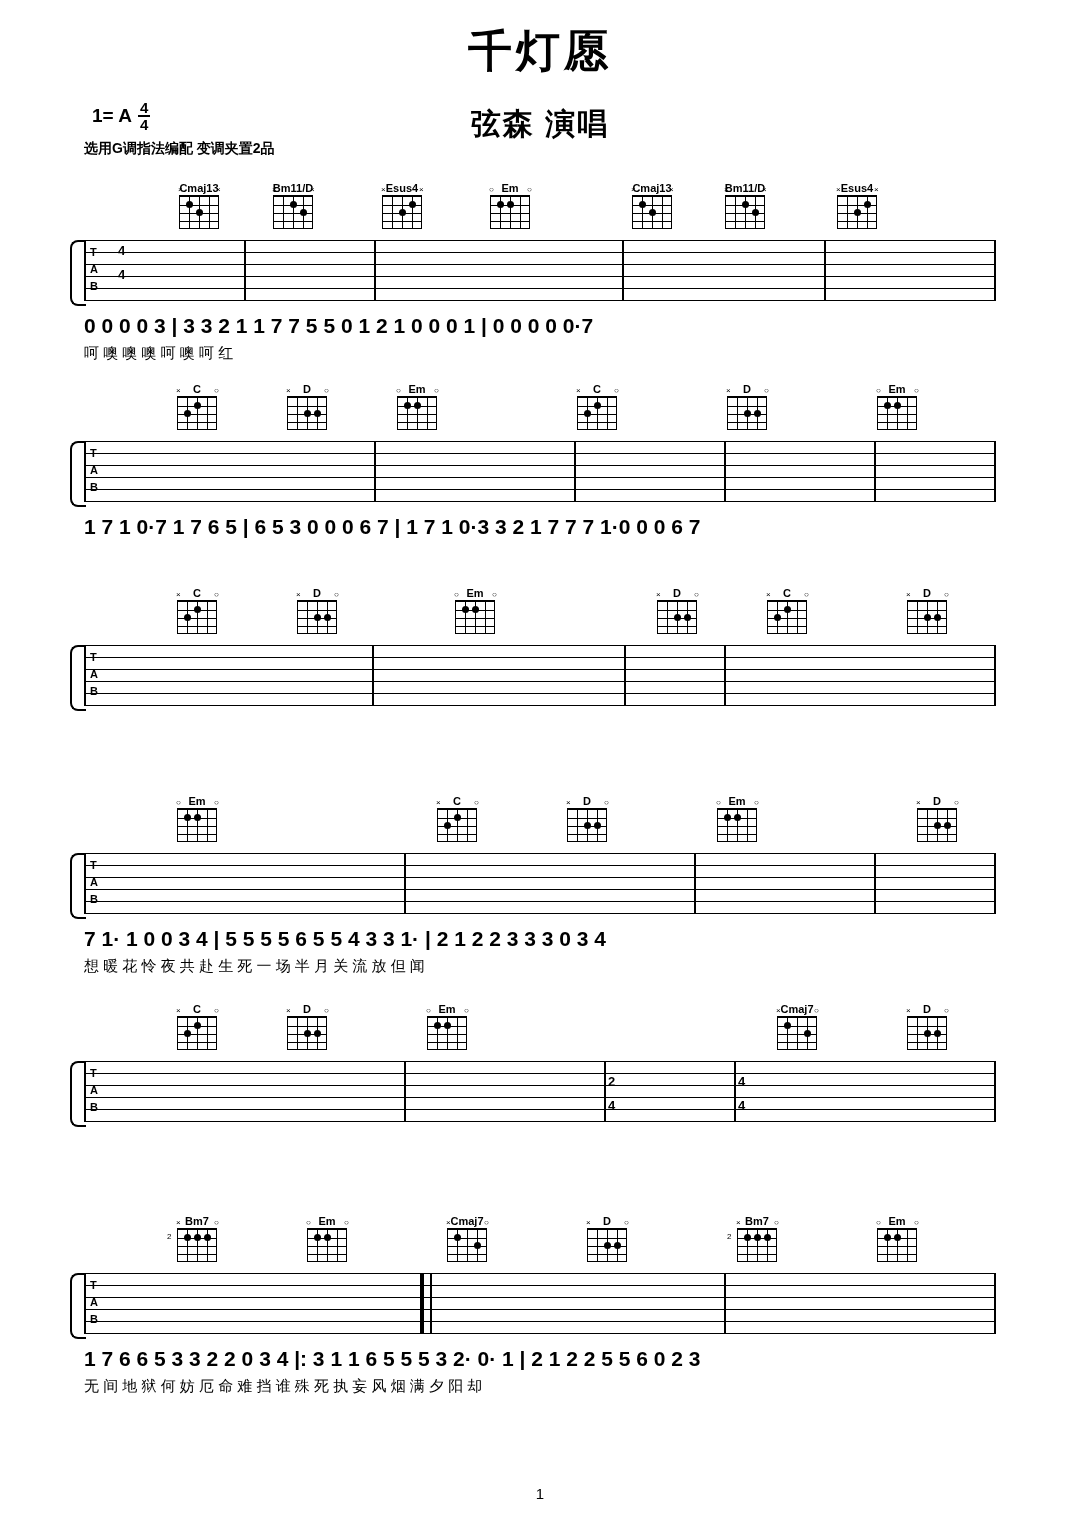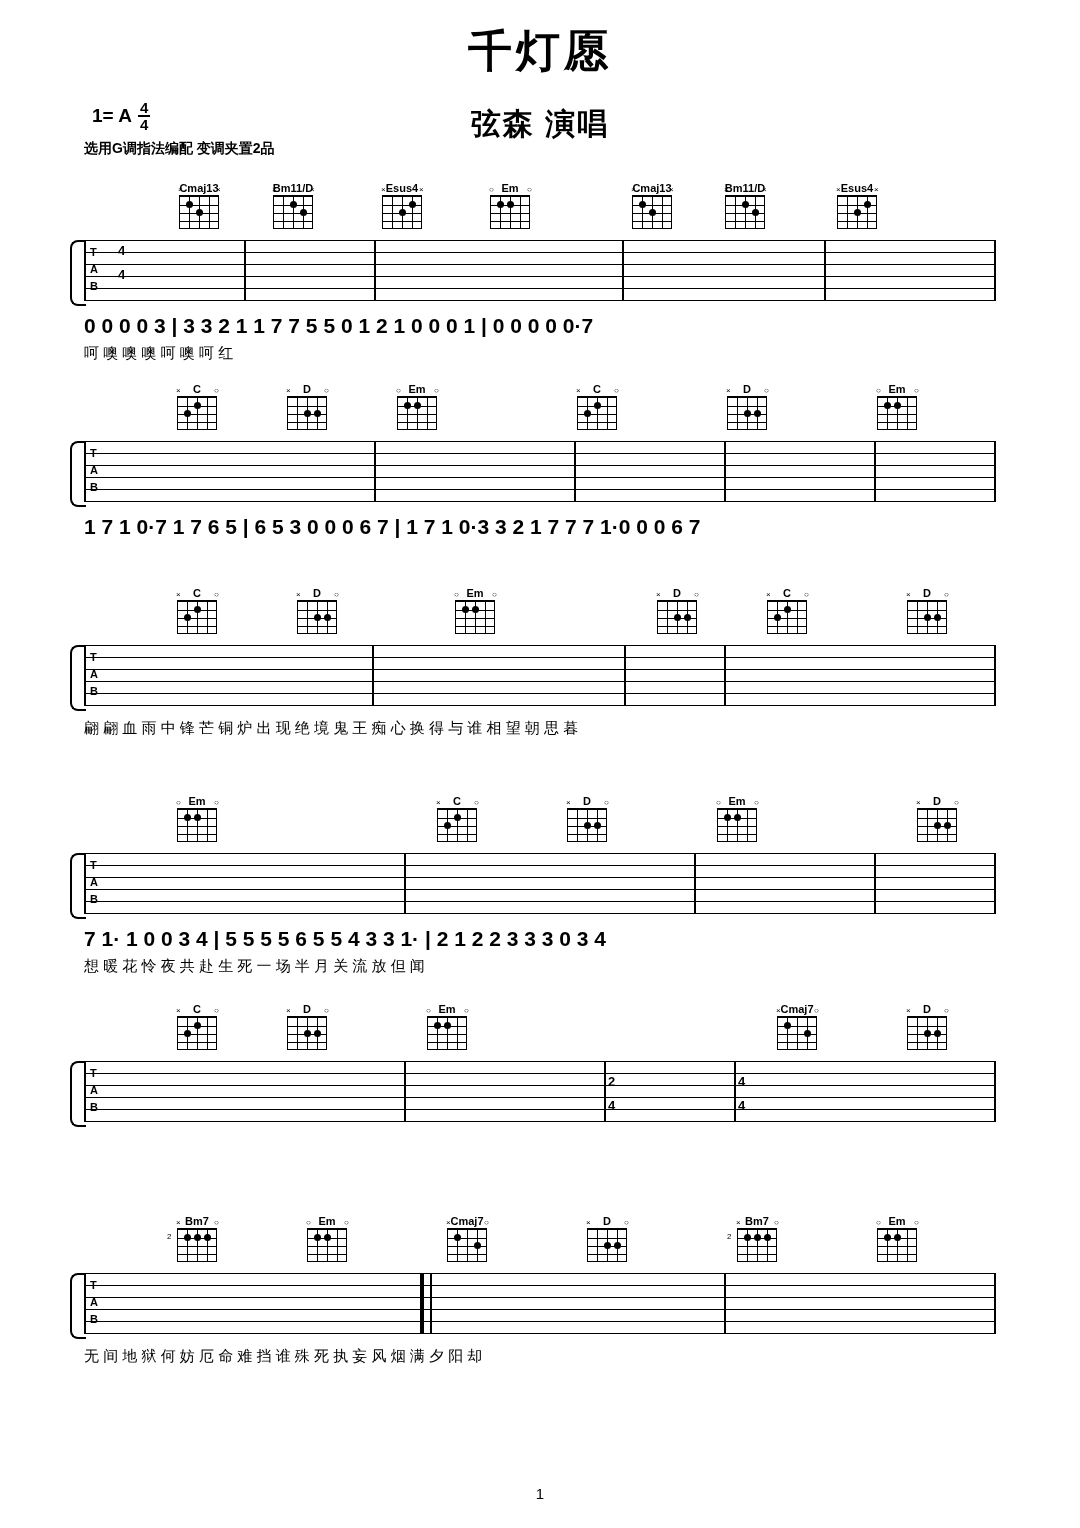--- a/index.html
+++ b/index.html
@@ -462,21 +462,20 @@
         </div>
       <div class="bar" style="left:0px;"></div>
       <div class="bar" style="left:288px;"></div>
       <div class="bar" style="left:540px;"></div>
       <div class="bar" style="left:640px;"></div>
       <div class="bar" style="left:910px;"></div>
     </div>
   </div>
 
   <div class="staffwrap" style="top:132px;">
-    <div class="lyr">翩 翩 血 雨 中 锋 芒  铜 炉  出 现 绝 境 鬼 王    痴 心  换 得 与 谁 相  望 朝 思 暮</div>
   </div>
 </div>
 
 <div class="sys" style="top:795px;">
   <div class="staffwrap" style="top:0;">
     <div class="chordrow">
       <div class="chord" style="left:90px;">
         <div class="nm">Em</div>
         <div class="grid">
           <i class="v" style="left:9px"></i>
@@ -813,17 +812,18 @@
         </div>
       <div class="bar" style="left:0px;"></div>
       <div class="barthick" style="left:336px;"></div>
       <div class="bar" style="left:346px;"></div>
       <div class="bar" style="left:640px;"></div>
       <div class="bar" style="left:910px;"></div>
     </div>
   </div>
 
   <div class="staffwrap" style="top:132px;">
+    <div class="nums">1 7 6 6 5 3 3 2 2   0 3 4 |: 3 1 1 6 5 5 5 3 2· 0· 1 | 2 1 2 2 5 5 6    0 2 3</div>
     <div class="lyr">无 间 地  狱 何  妨  厄 命  难 挡 谁 殊 死 执 妄    风  烟 满 夕  阳     却</div>
   </div>
 </div>
 
 <div class="pagenum">1</div>
 
 </body></html>

